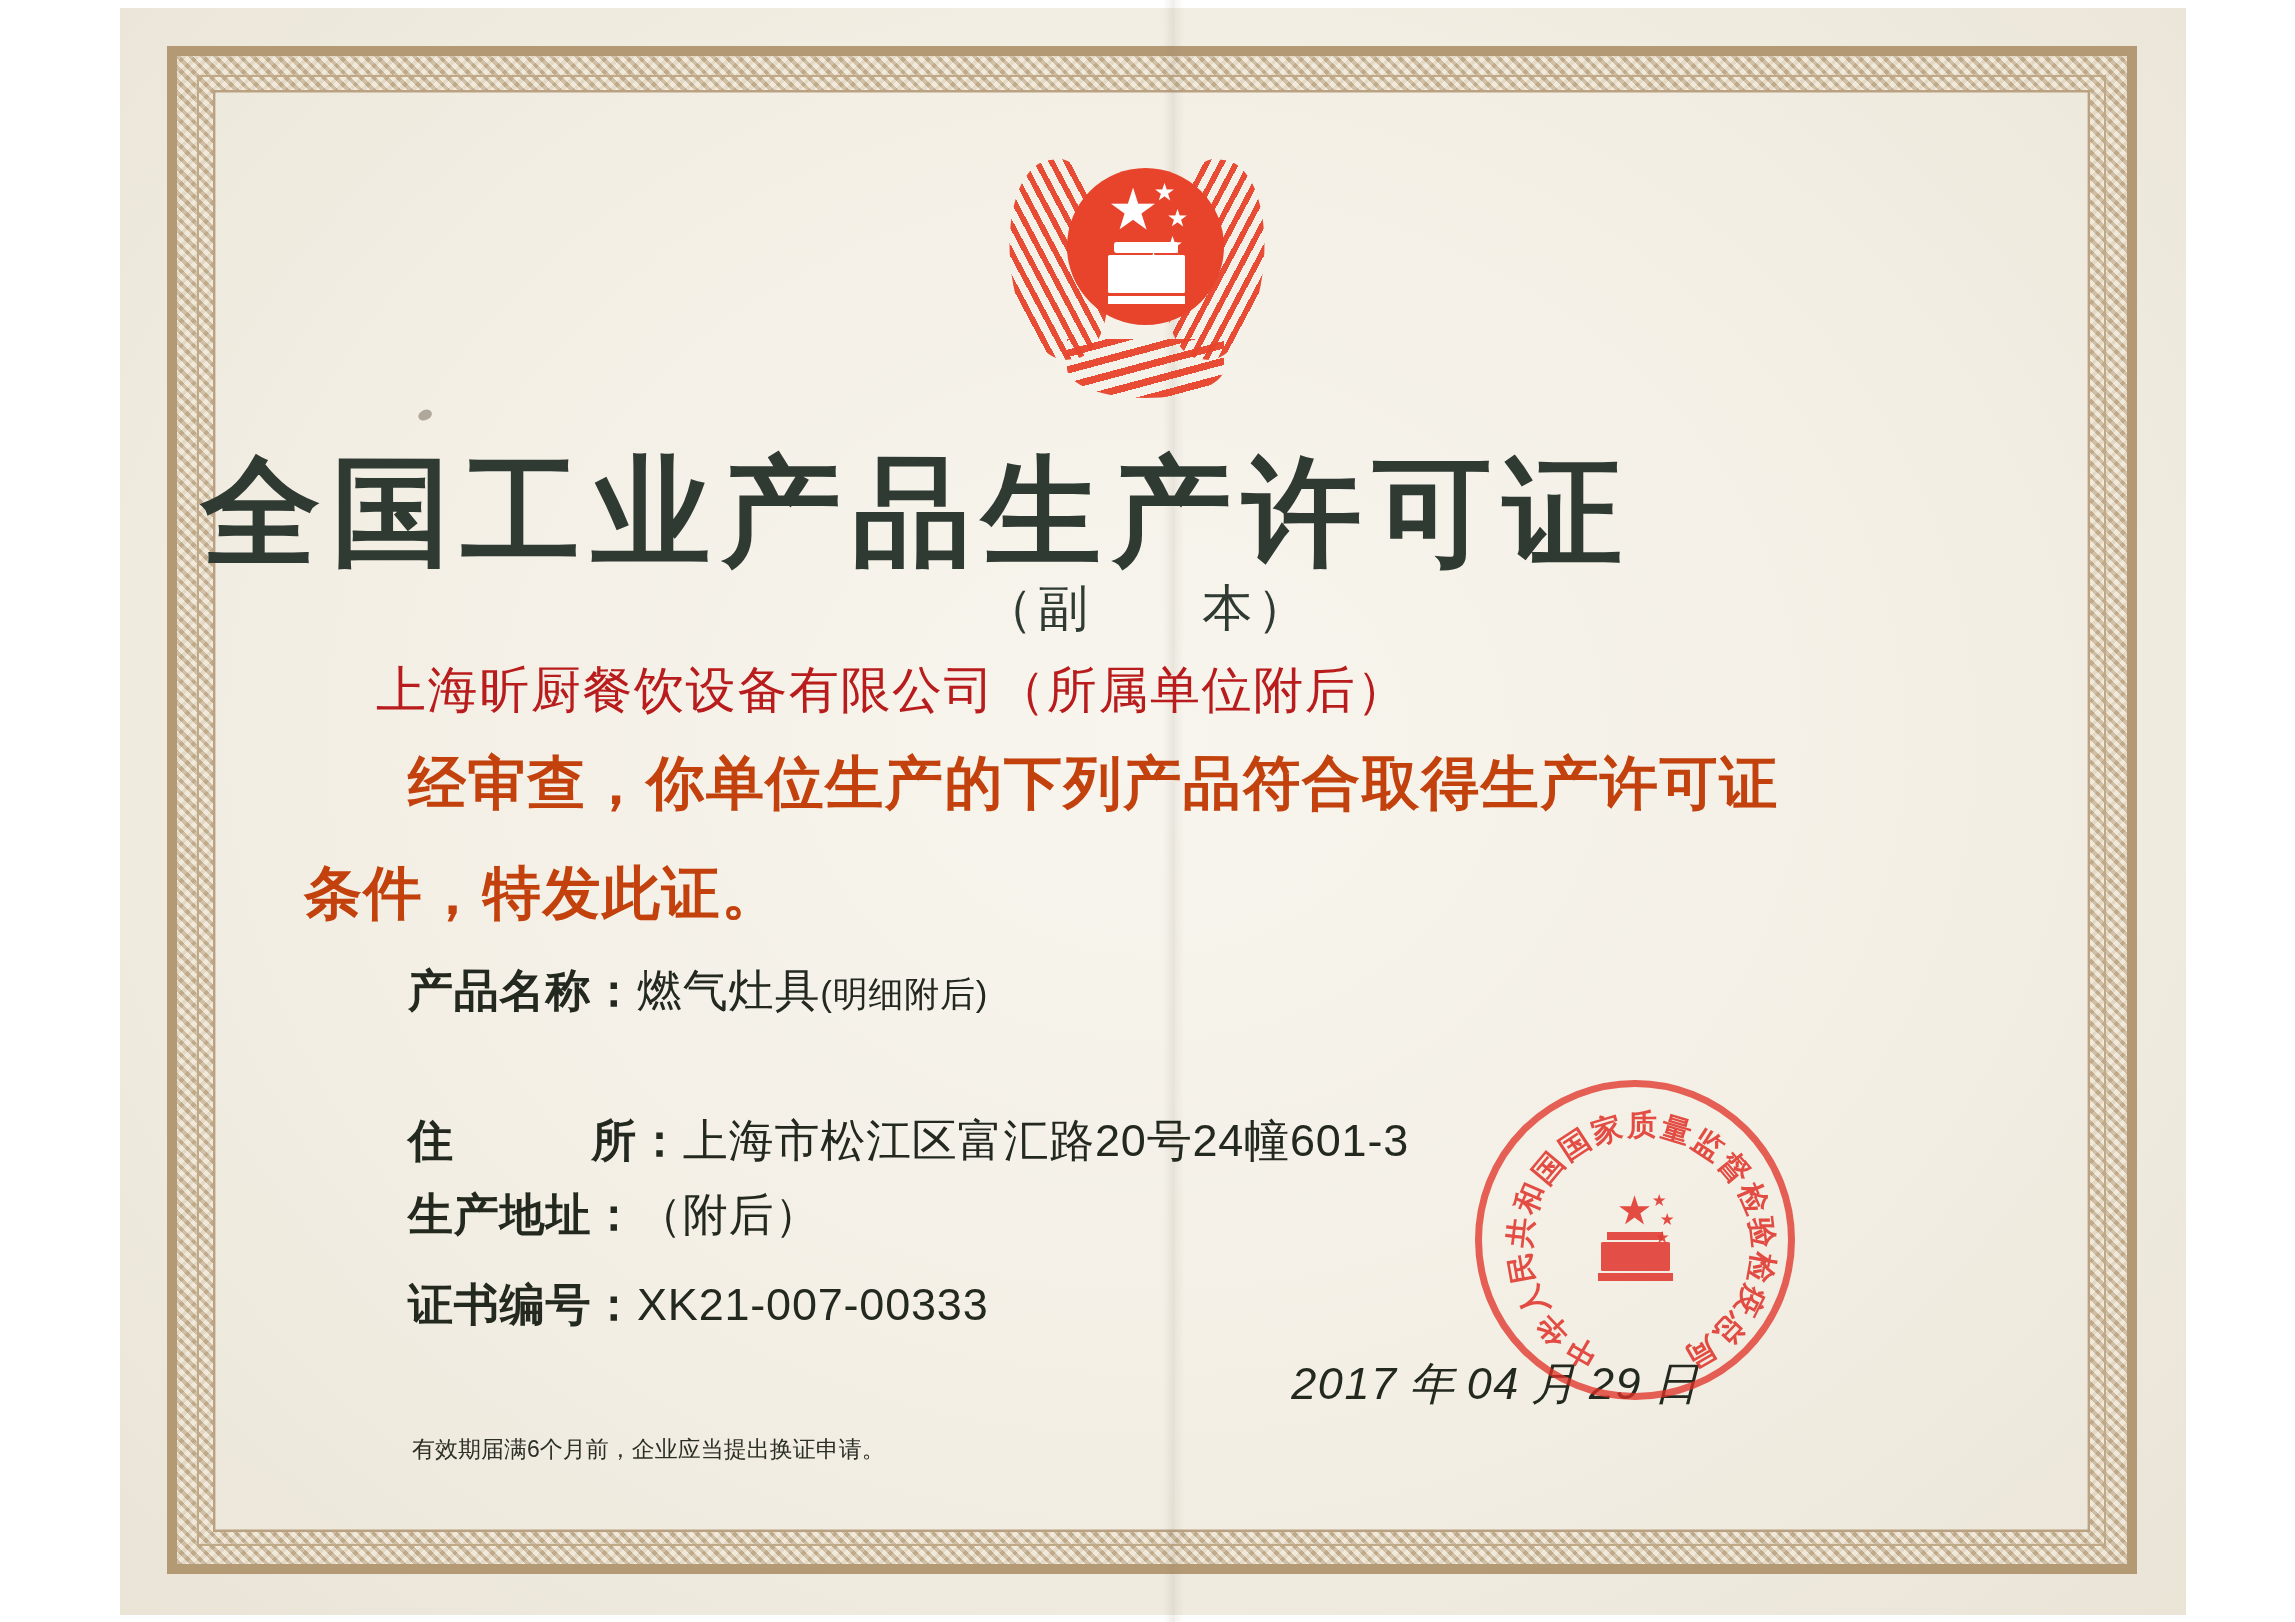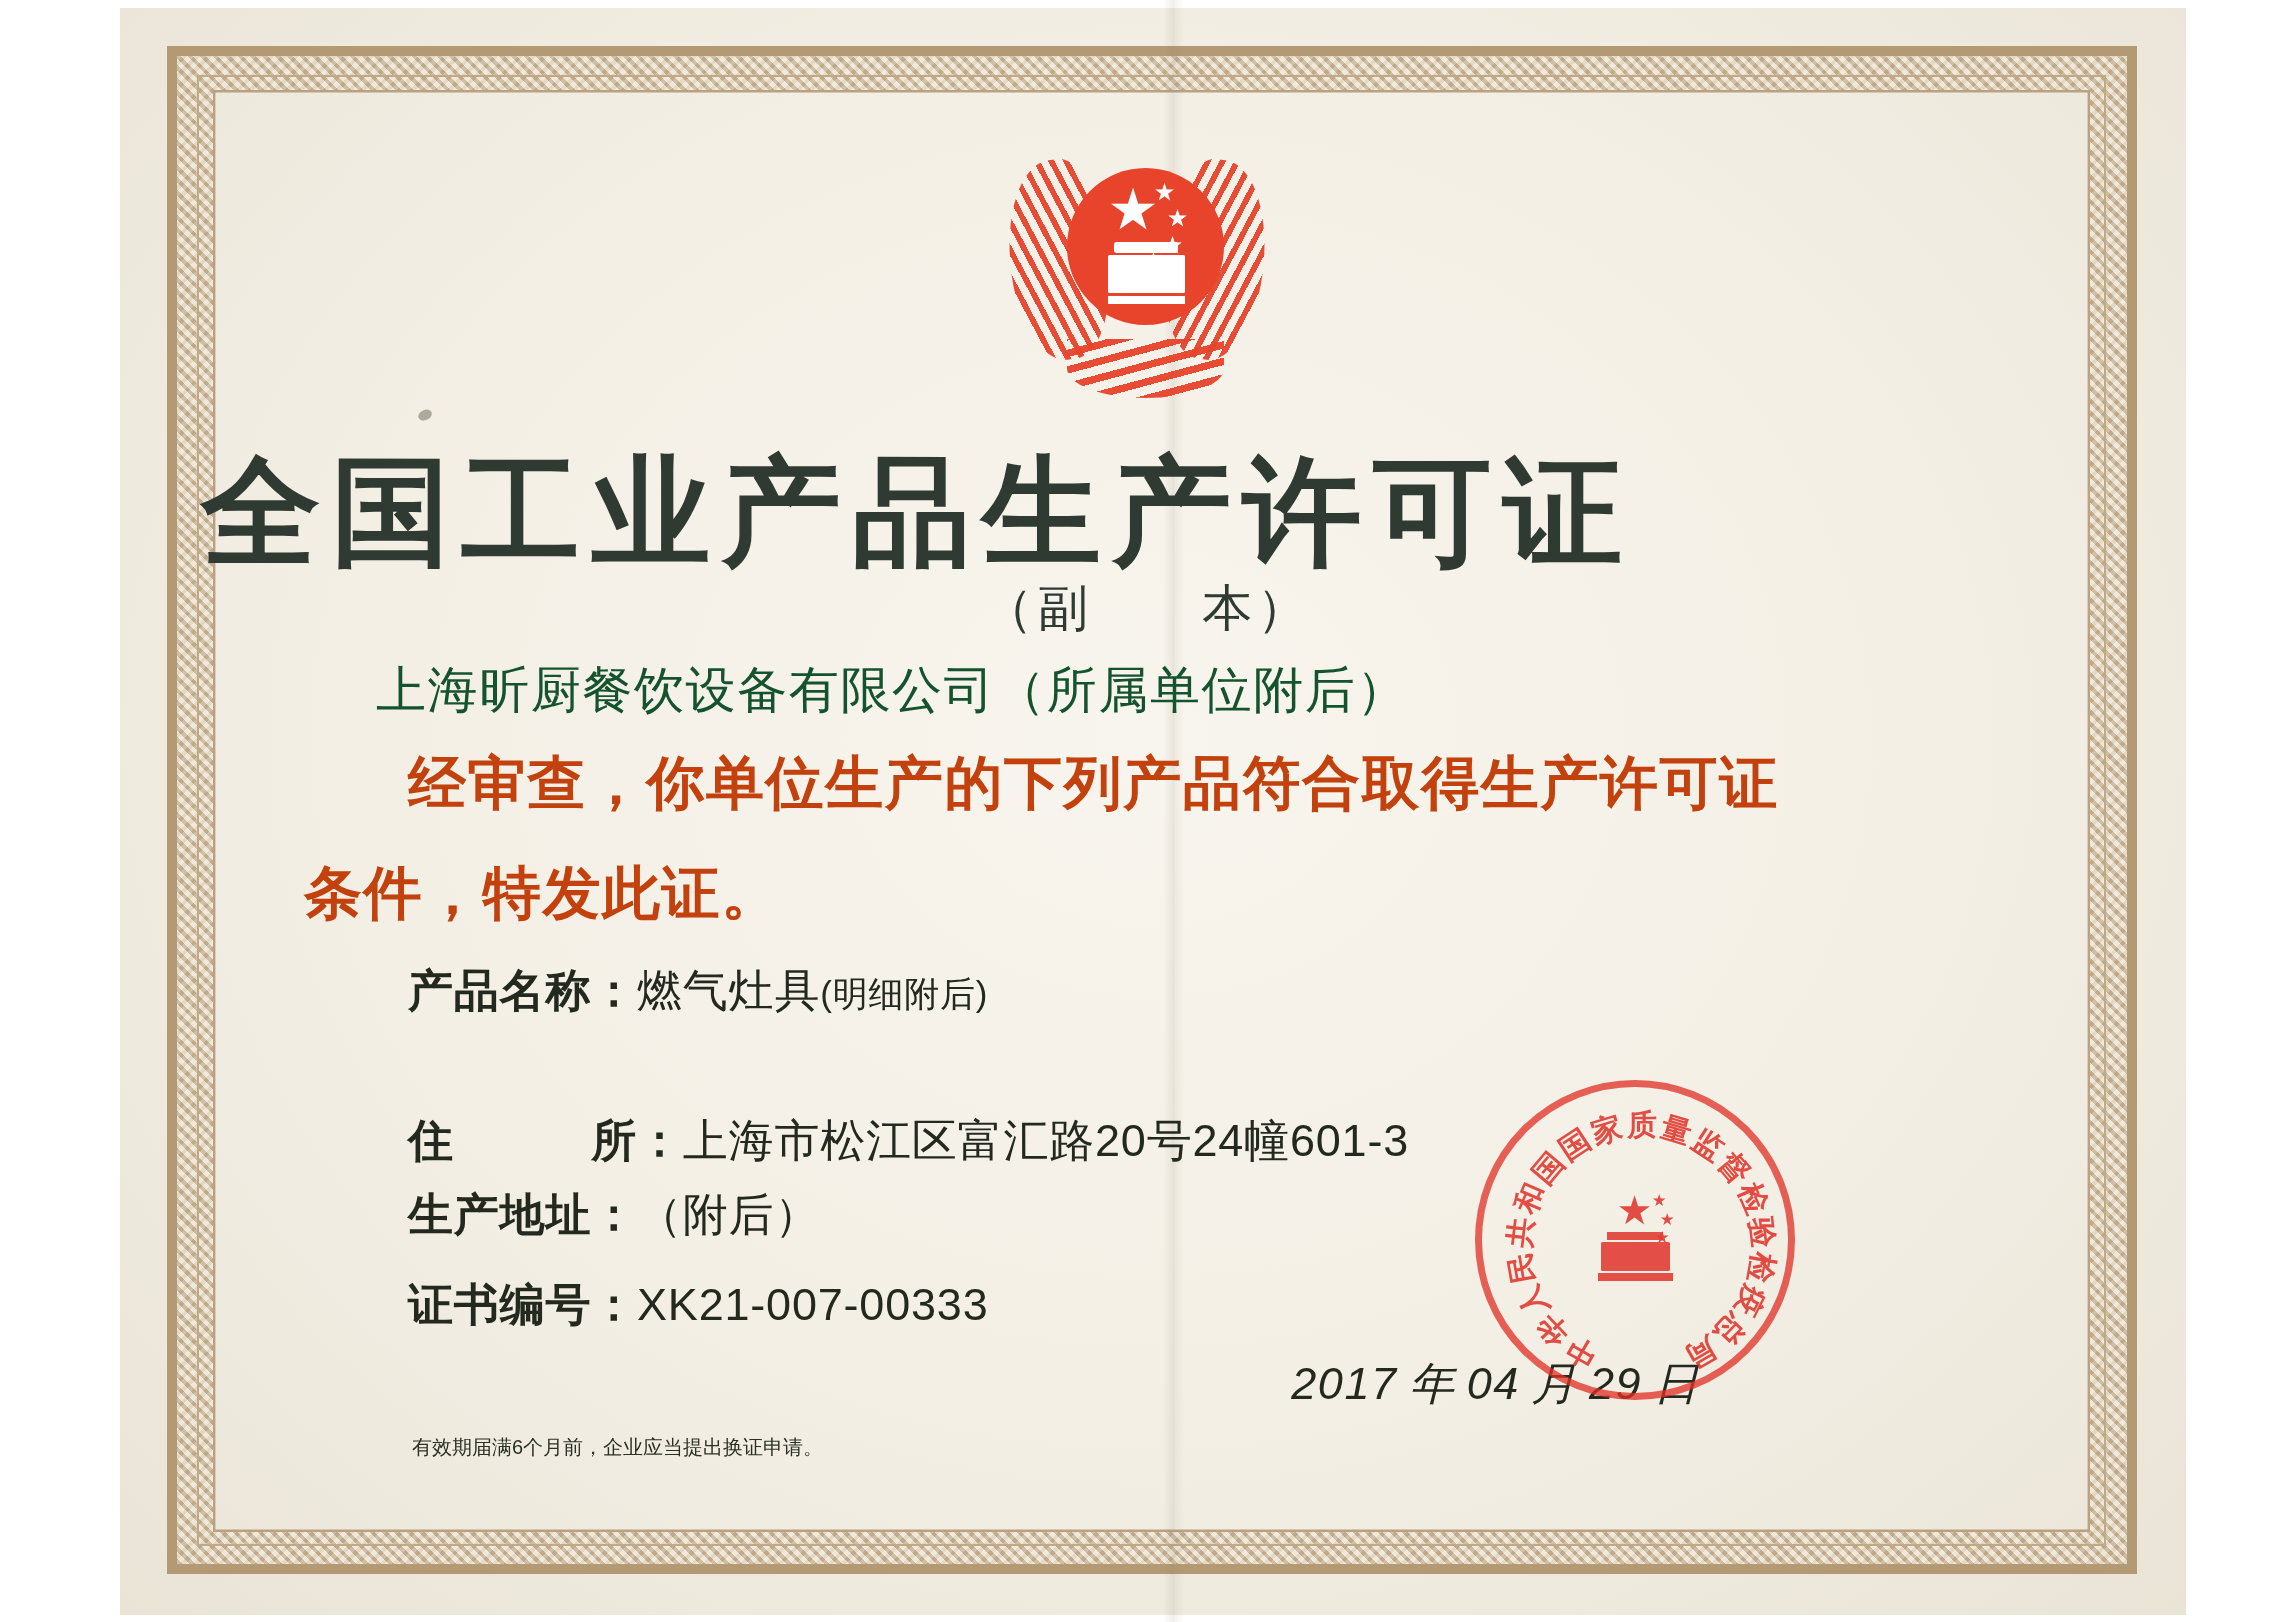--- a/index.html
+++ b/index.html
@@ -200,21 +200,21 @@
     text-align: center;
     font-size: 50px;
     letter-spacing: 4.8px;
     color: #2f3a33;
   }
   .company {
     position: absolute;
     left: 376px; top: 657px;
     font-size: 50px;
     letter-spacing: 1.6px;
-    color: #14532d;
+    color: #b91c1c;
   }
   .body-line {
     position: absolute;
     font-family: Liberation Serif, serif;
     font-weight: bold;
     font-size: 58px;
     letter-spacing: 1.6px;
     color: #c2410c;
   }
   .body-line.l1 { left: 408px; top: 745px; }
@@ -252,21 +252,21 @@
     color: #23291f;
     font-family: "Liberation Sans", "DejaVu Sans", sans-serif;
     white-space: nowrap;
     font-style: italic;
   }
   .date-line .num { margin: 0 11.2px; }
 
   .note {
     position: absolute;
     left: 412px; top: 1434px;
-    font-size: 20px;
+    font-size: 23px;
     color: #2b2f26;
     font-family: "Liberation Sans", "DejaVu Sans", sans-serif;
   }
 
   
   .seal {
     position: absolute;
     left: 1475px;
     top: 1080px;
     width: 320px;

